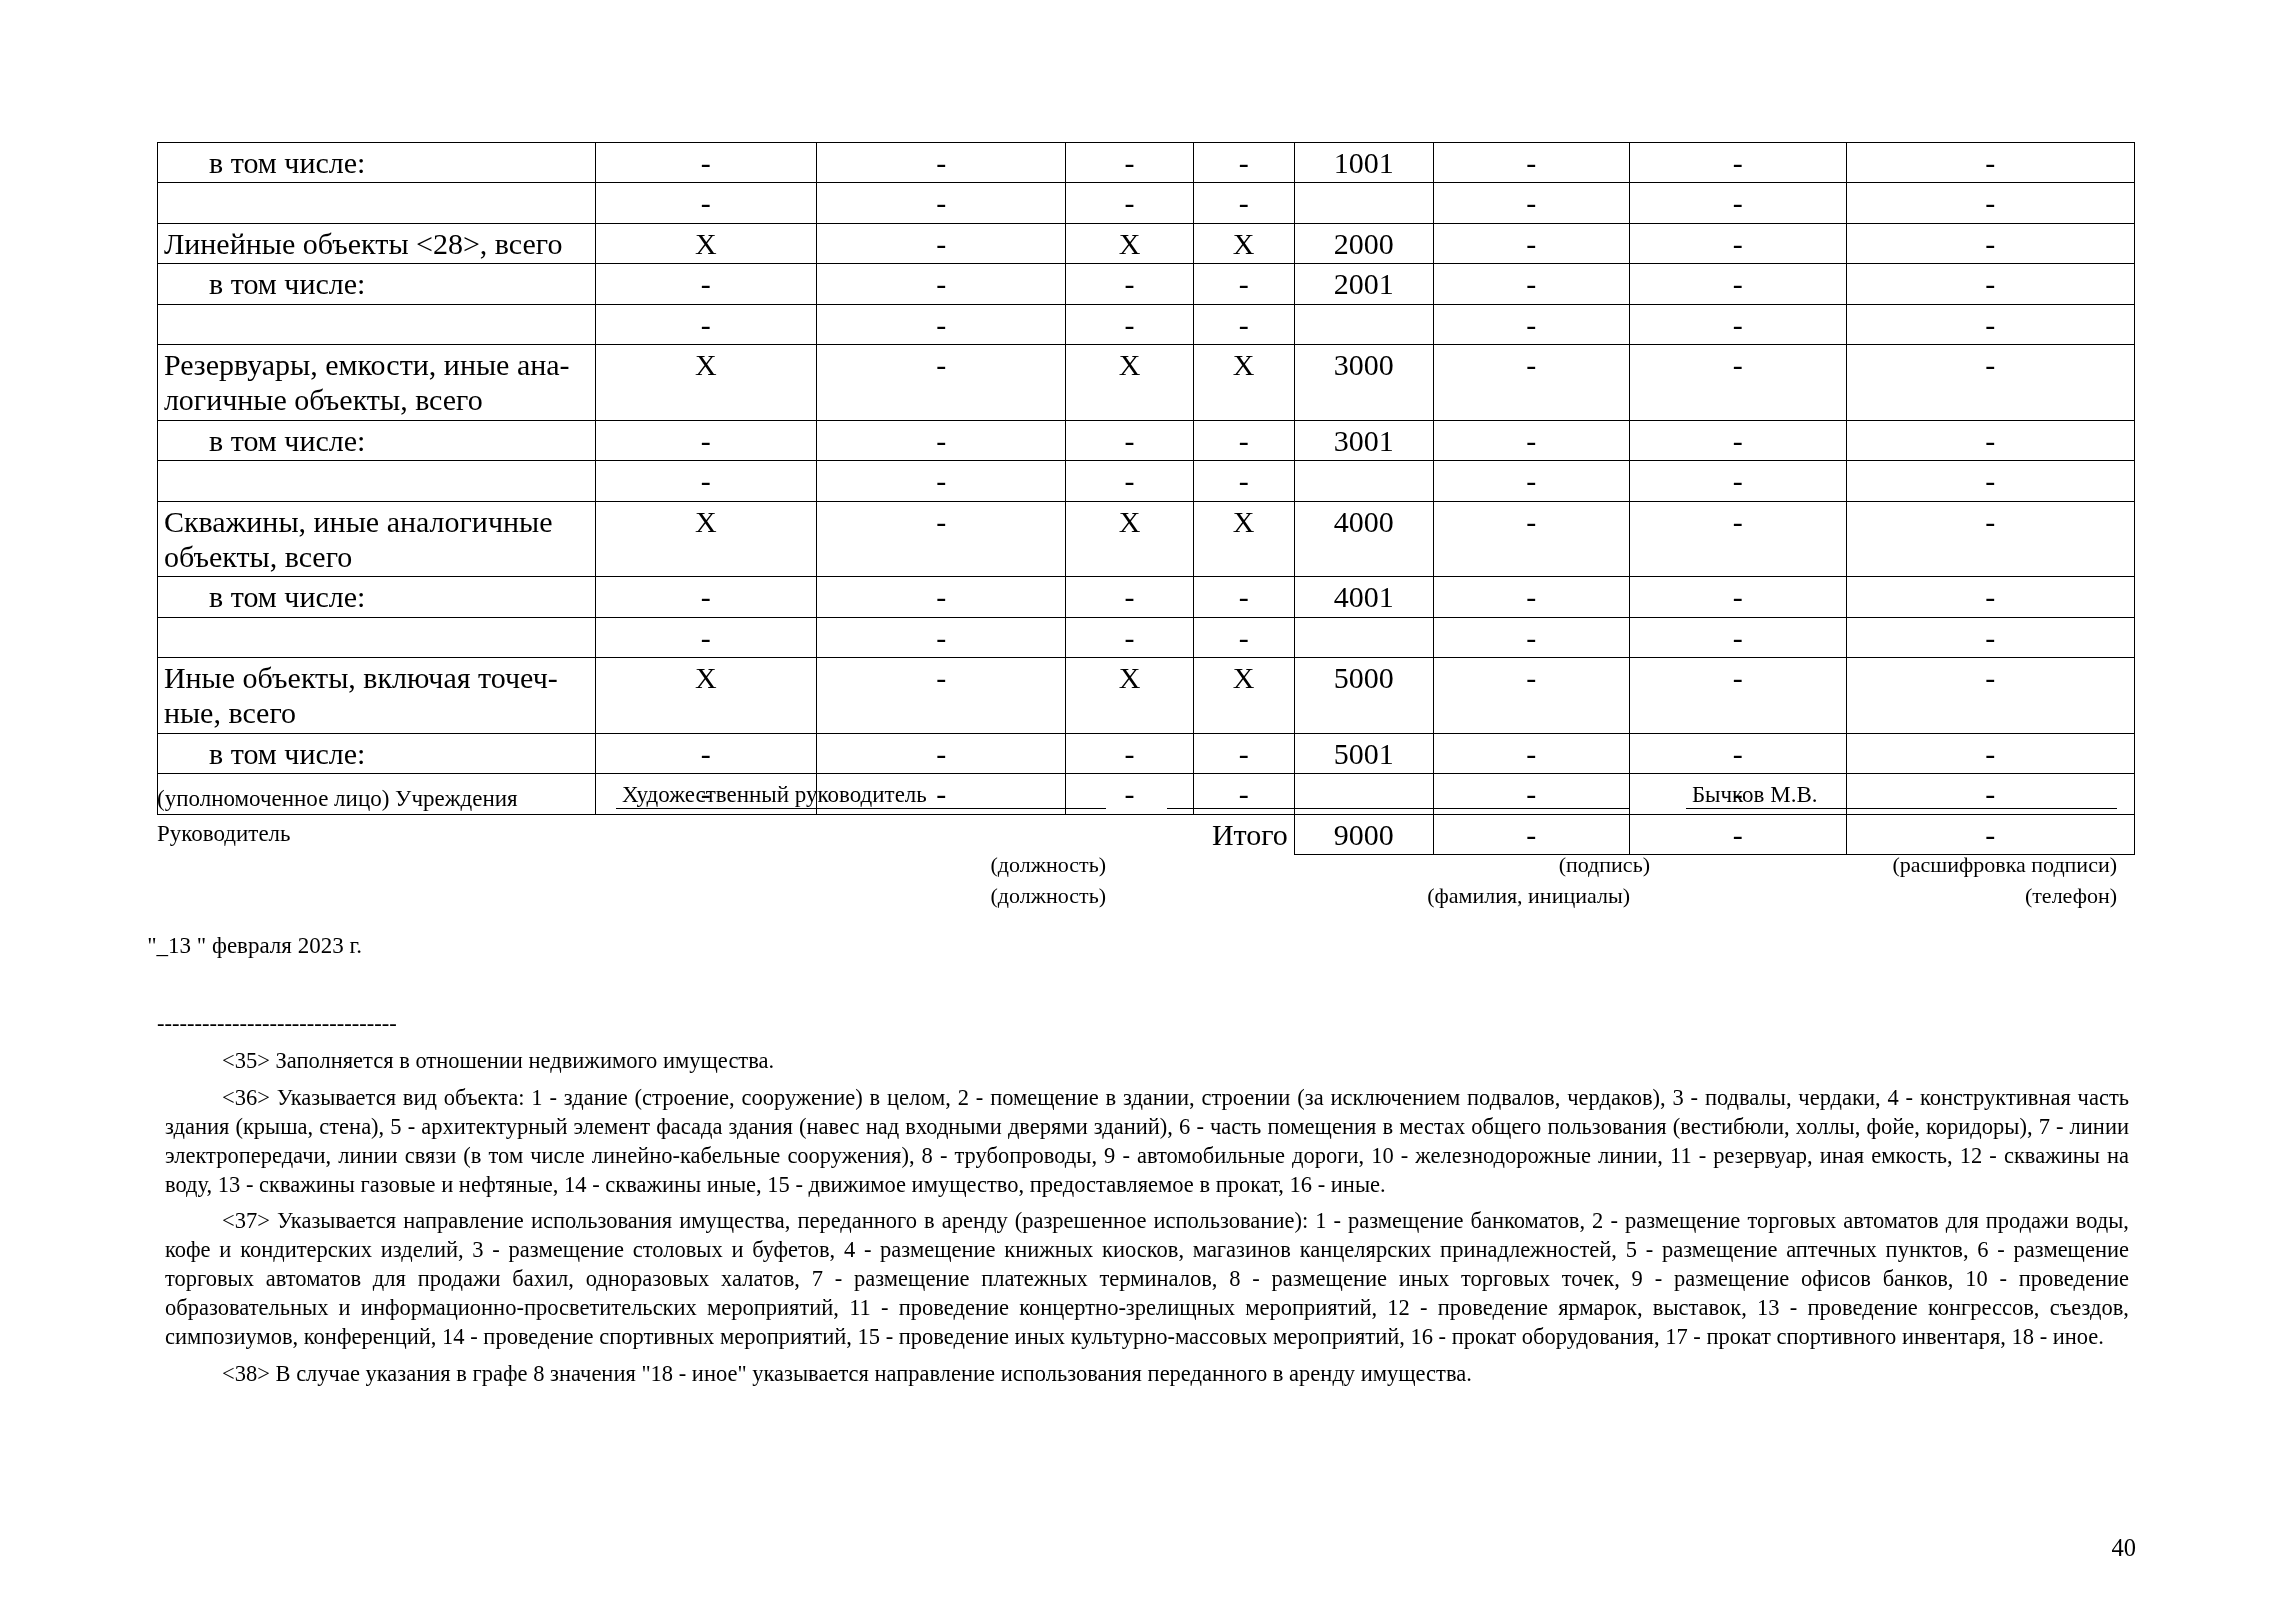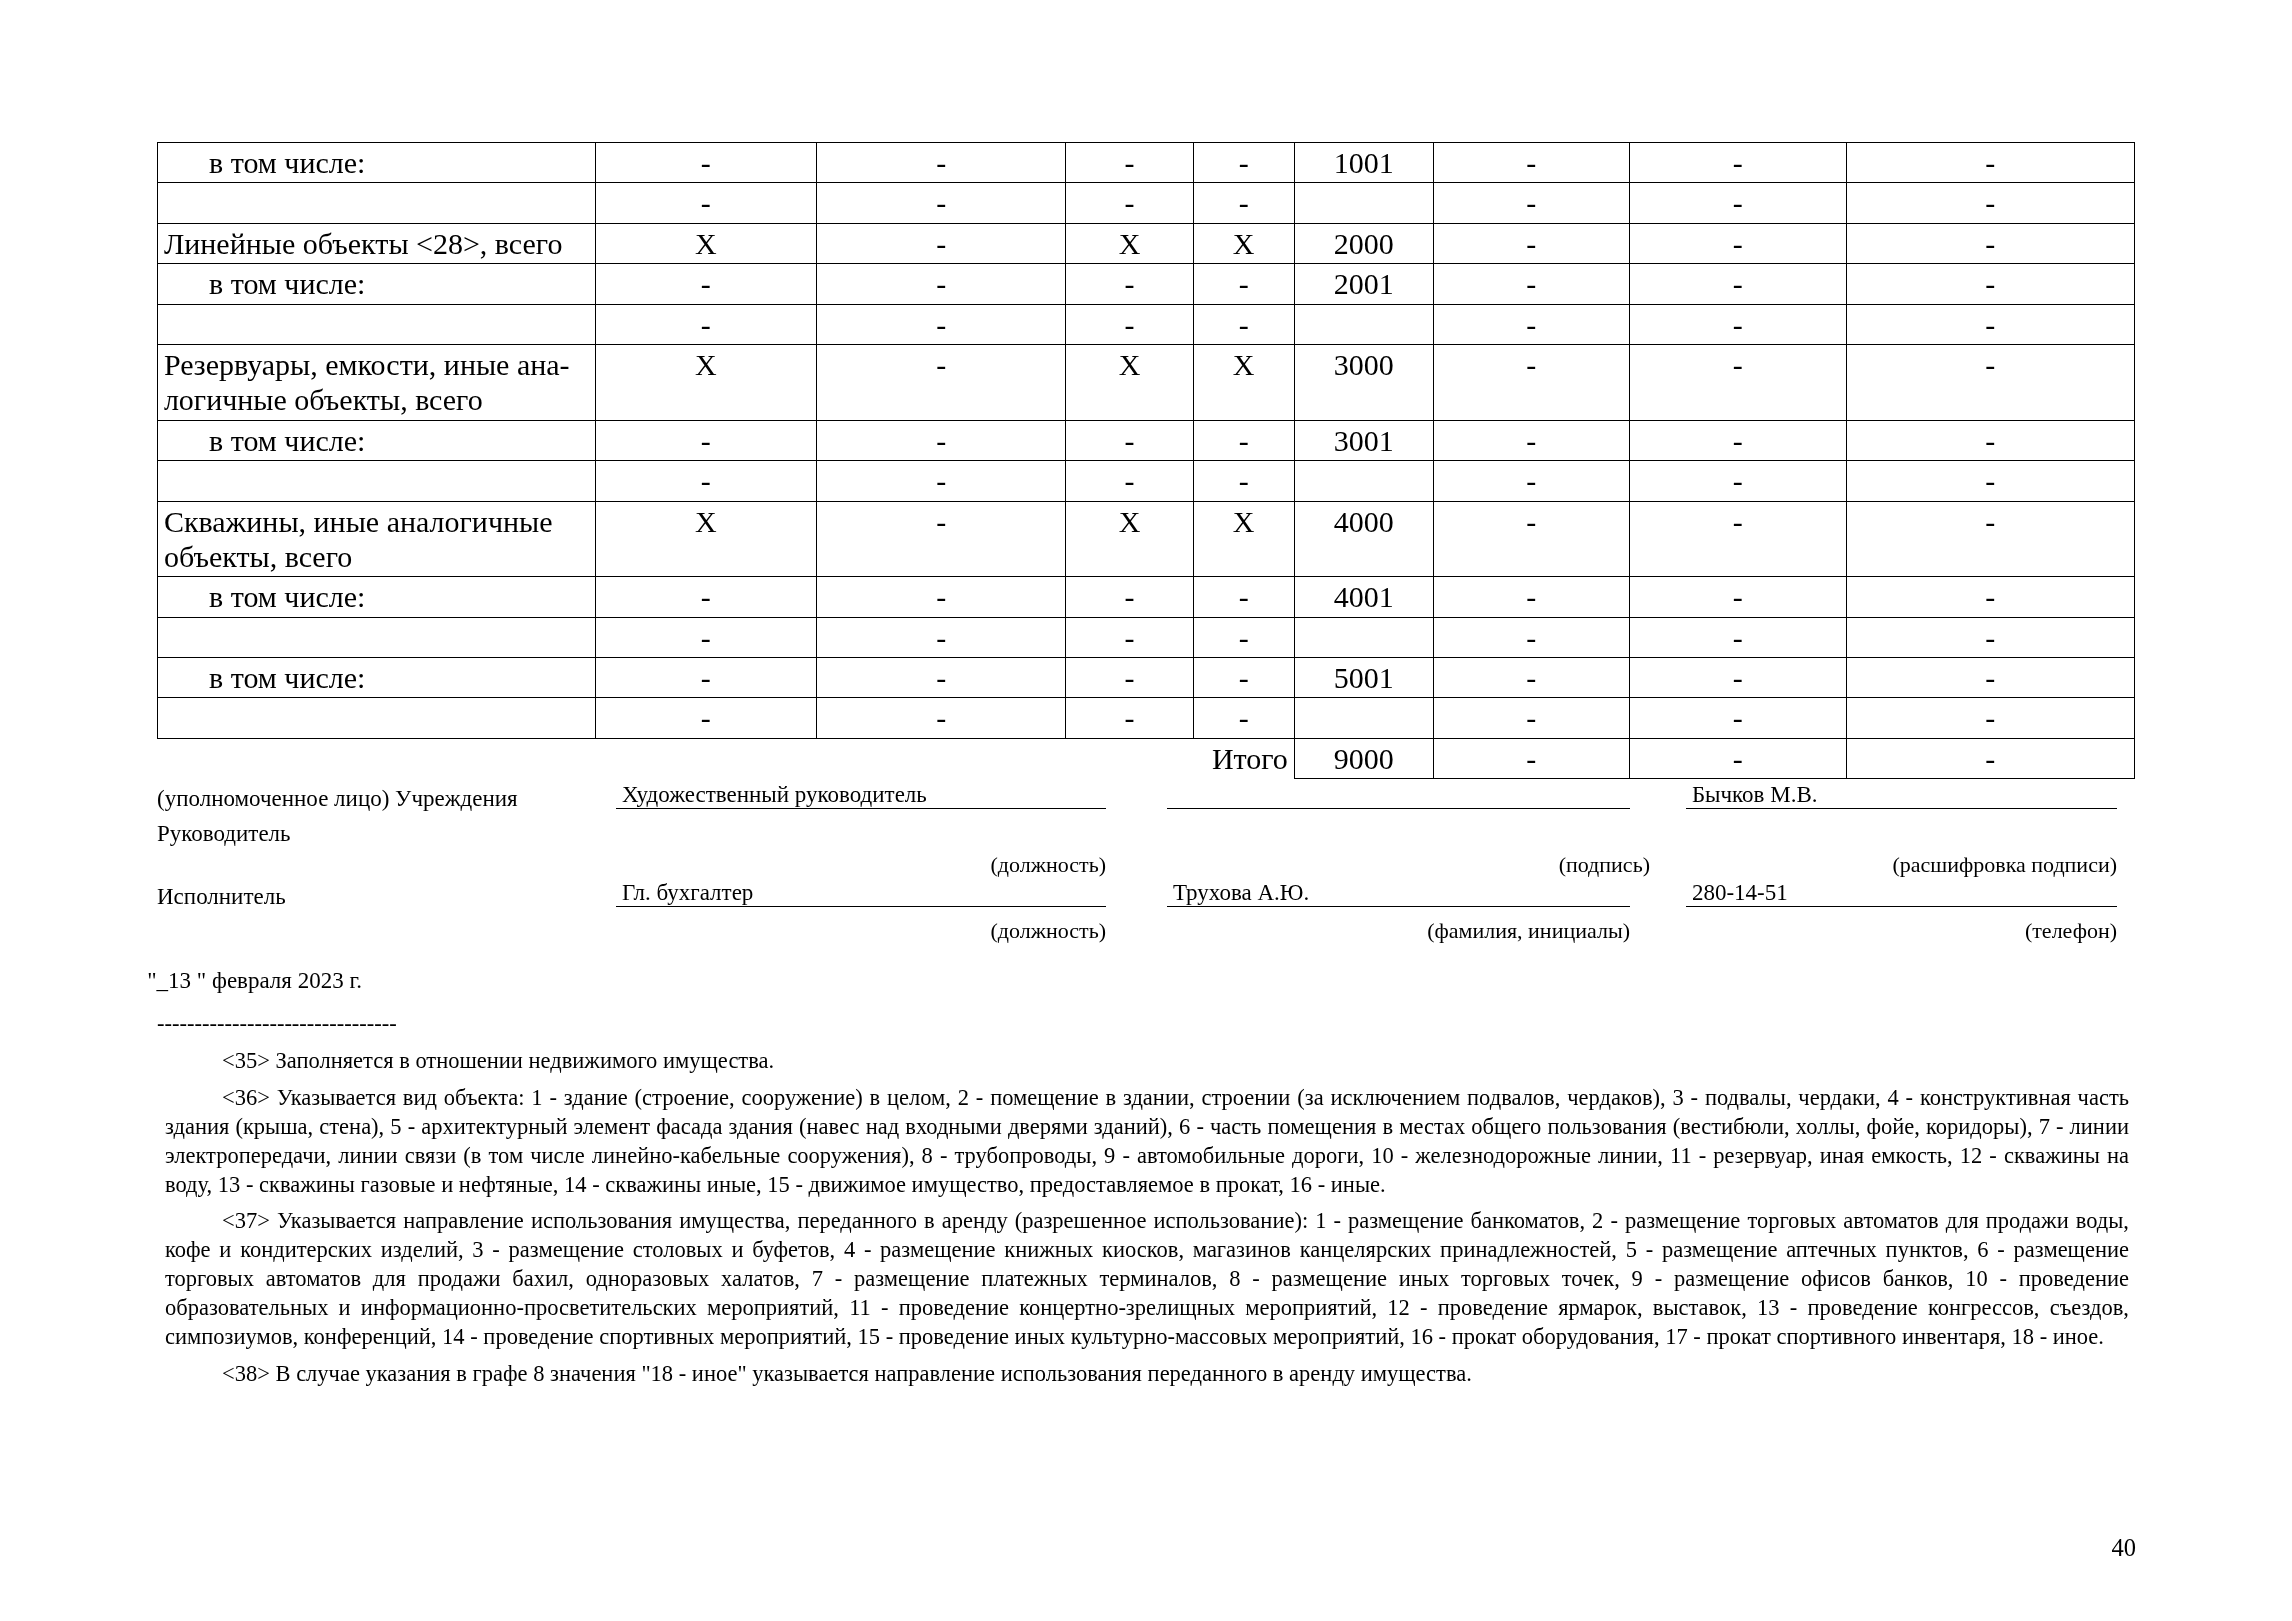--- a/index.html
+++ b/index.html
@@ -260,20 +260,31 @@
             <td class="c-ctr">-</td>
             <td class="c-ctr">-</td>
             <td class="c-ctr">-</td>
             <td class="c-ctr">-</td>
             <td class="c-ctr"></td>
             <td class="c-ctr">-</td>
             <td class="c-ctr">-</td>
             <td class="c-ctr">-</td>
           </tr>
           <tr>
+            <td class="c-label tall">Иные объекты, включая точеч-<br>ные, всего</td>
+            <td class="c-ctr tall">X</td>
+            <td class="midval tall">-</td>
+            <td class="c-ctr tall">X</td>
+            <td class="c-ctr tall">X</td>
+            <td class="botval tall">5000</td>
+            <td class="midval tall">-</td>
+            <td class="midval tall">-</td>
+            <td class="midval tall">-</td>
+          </tr>
+          <tr>
             <td class="c-label indent">в том числе:</td>
             <td class="c-ctr">-</td>
             <td class="c-ctr">-</td>
             <td class="c-ctr">-</td>
             <td class="c-ctr">-</td>
             <td class="c-ctr">5001</td>
             <td class="c-ctr">-</td>
             <td class="c-ctr">-</td>
             <td class="c-ctr">-</td>
           </tr>
@@ -311,26 +322,20 @@
     <div class="sig-row">
       <div class="sig-label">Руководитель</div>
     </div>
 
     <div class="sig-row" style="height:31px;">
       <div class="undercap" style="left:459px; width:490px;">(должность)</div>
       <div class="undercap" style="left:1030px; width:463px;">(подпись)</div>
       <div class="undercap" style="left:1529px; width:431px;">(расшифровка подписи)</div>
     </div>
 
-    <div class="sig-row" style="height:35px;">
-      <div class="sig-label" style="top:0;">Исполнитель</div>
-      <div class="fieldline" style="left:459px; width:490px; top:-3.9px;">Гл. бухгалтер</div>
-      <div class="fieldline" style="left:1010px; width:463px; top:-3.9px;">Трухова А.Ю.</div>
-      <div class="fieldline" style="left:1529px; width:431px; top:-3.9px;">280-14-51</div>
-    </div>
 
     <div class="sig-row" style="height:35px;">
       <div class="undercap" style="left:459px; width:490px;">(должность)</div>
       <div class="undercap" style="left:1010px; width:463px;">(фамилия, инициалы)</div>
       <div class="undercap" style="left:1529px; width:431px;">(телефон)</div>
     </div>
 
     <div class="sig-row" style="height:39px; margin-top:9.8px;">
       <div class="sig-label" style="left:-9.8px; top:3.9px;">"_13 " февраля 2023 г.</div>
     </div>

